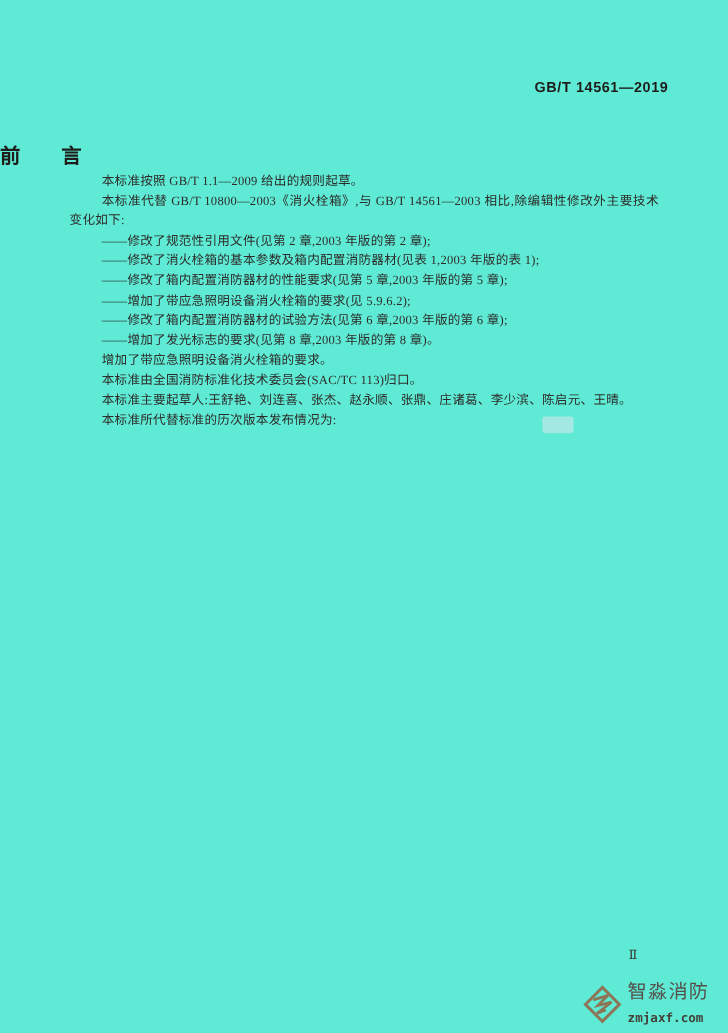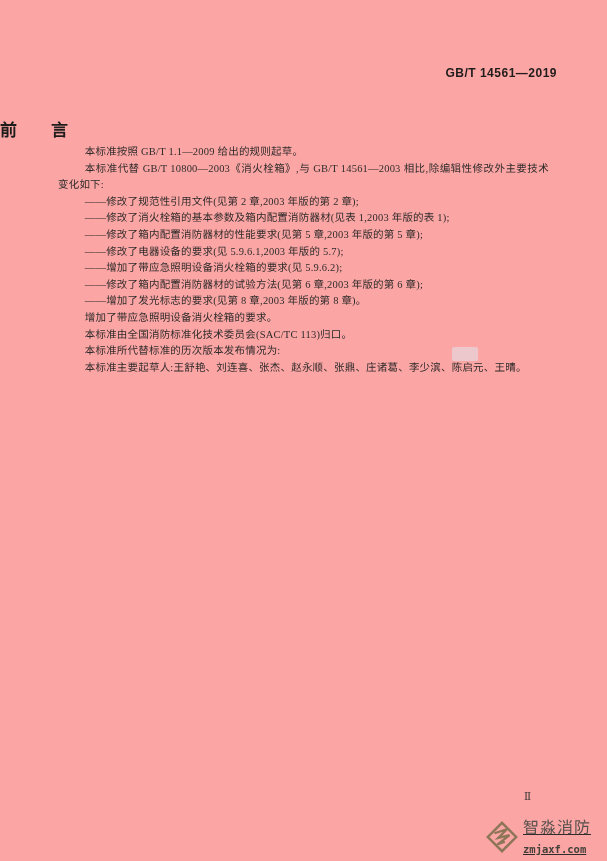--- a/index.html
+++ b/index.html
@@ -1,19 +1,19 @@
 <!DOCTYPE html>
 <html lang="zh-CN"><head>
 <meta charset="utf-8">
 <style>
   html,body{margin:0;padding:0;background:#ffffff;}
   #page{
     position:relative;
     width:607px;height:861px;
-    background:#fca5a5;
+    background:#5eead4;
     font-family:"Liberation Serif","DejaVu Serif",serif;
     color:#2e2c2a;
     overflow:hidden;
   }
   .std-code{
     position:absolute;top:66px;right:50px;
     font-family:"Liberation Sans","DejaVu Sans",sans-serif;
     font-weight:bold;font-size:12px;letter-spacing:.5px;color:#1f1d1b;
   }
   .doc-title{
@@ -37,21 +37,21 @@
   .highlight-artifact{
     position:absolute;left:452px;top:347px;width:26px;height:14px;
     background:#dfe6ee;opacity:.55;border-radius:2px;
   }
   .page-number{
     position:absolute;left:524px;top:790px;
     font-size:10.5px;color:#3a3835;
   }
   .watermark{
     position:absolute;left:485px;top:819px;
-    display:flex;align-items:center;text-decoration:underline;
+    display:flex;align-items:center;
   }
   .watermark .logo{flex:0 0 auto;margin-right:4px;}
   .wm-text{display:flex;flex-direction:column;line-height:1;}
   .wm-brand{
     font-family:"Liberation Sans","DejaVu Sans",sans-serif;
     font-size:16px;color:#55504b;letter-spacing:1px;
   }
   .wm-site{
     font-family:"DejaVu Sans Mono","Liberation Mono",monospace;
     font-size:10.5px;font-weight:bold;color:#45403a;margin-top:8px;
@@ -65,28 +65,27 @@
   <div class="std-code">GB/T 14561—2019</div>
 
   <div class="doc-title">前　　言</div>
 
   <div class="body-text">
       <p>本标准按照 GB/T 1.1—2009 给出的规则起草。</p>
       <p>本标准代替 GB/T 10800—2003《消火栓箱》,与 GB/T 14561—2003 相比,除编辑性修改外主要技术变化如下:</p>
       <p>——修改了规范性引用文件(见第 2 章,2003 年版的第 2 章);</p>
       <p>——修改了消火栓箱的基本参数及箱内配置消防器材(见表 1,2003 年版的表 1);</p>
       <p>——修改了箱内配置消防器材的性能要求(见第 5 章,2003 年版的第 5 章);</p>
-      <p>——修改了电器设备的要求(见 5.9.6.1,2003 年版的 5.7);</p>
       <p>——增加了带应急照明设备消火栓箱的要求(见 5.9.6.2);</p>
       <p>——修改了箱内配置消防器材的试验方法(见第 6 章,2003 年版的第 6 章);</p>
       <p>——增加了发光标志的要求(见第 8 章,2003 年版的第 8 章)。</p>
       <p>增加了带应急照明设备消火栓箱的要求。</p>
       <p>本标准由全国消防标准化技术委员会(SAC/TC 113)归口。</p>
+      <p>本标准主要起草人:王舒艳、刘连喜、张杰、赵永顺、张鼎、庄诸葛、李少滨、陈启元、王晴。</p>
       <p>本标准所代替标准的历次版本发布情况为:</p>
-      <p>本标准主要起草人:王舒艳、刘连喜、张杰、赵永顺、张鼎、庄诸葛、李少滨、陈启元、王晴。</p>
     </div>
 
   <div class="highlight-artifact"></div>
 
   <div class="page-number">Ⅱ</div>
 
   <div class="watermark">
     <svg class="logo" width="34" height="36" viewBox="0 0 36 38">
       <polygon points="18,4 33,19 18,34 3,19" fill="none" stroke="#8d7557" stroke-width="2.6"></polygon>
       <path d="M10 15 L23 11 L14 20 L26 17 L13 27 L21 24" fill="none" stroke="#8d7557" stroke-width="2.4" stroke-linejoin="miter"></path>

